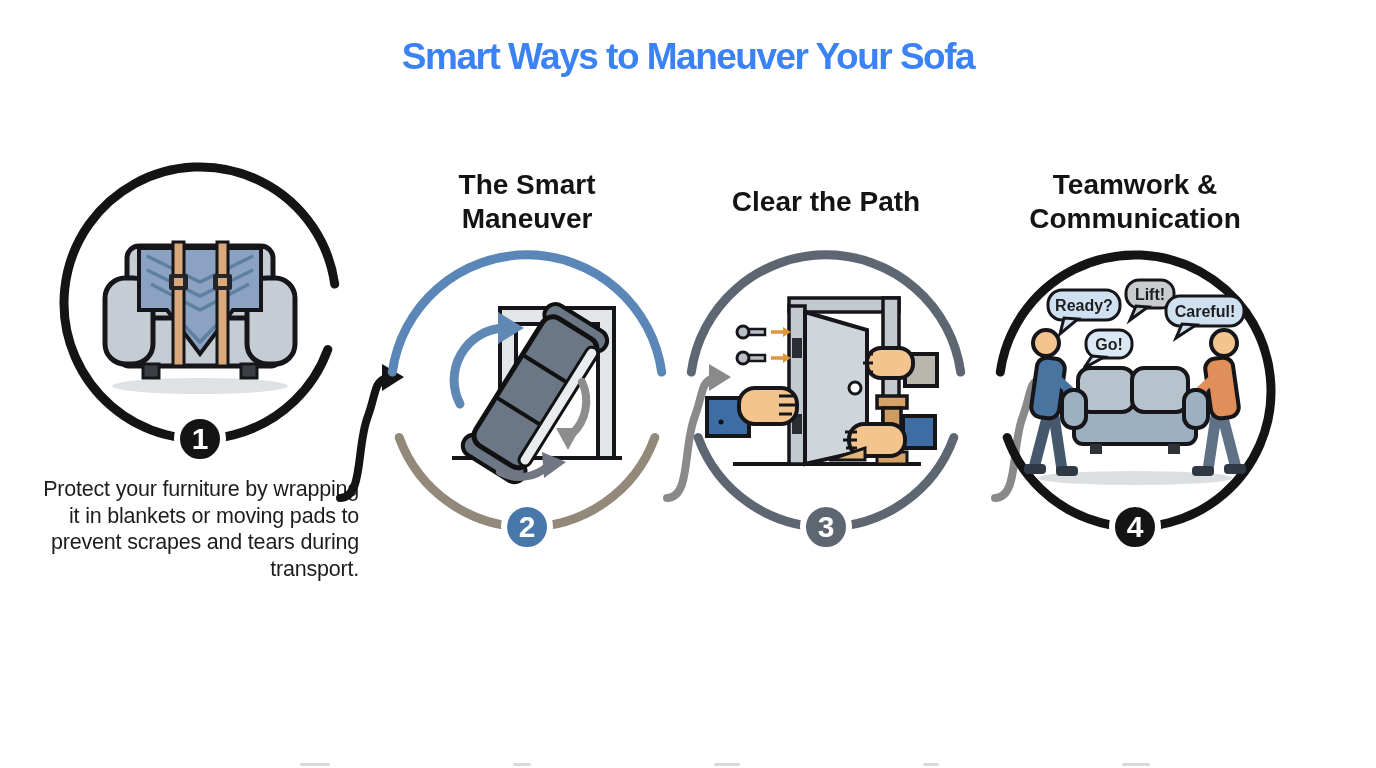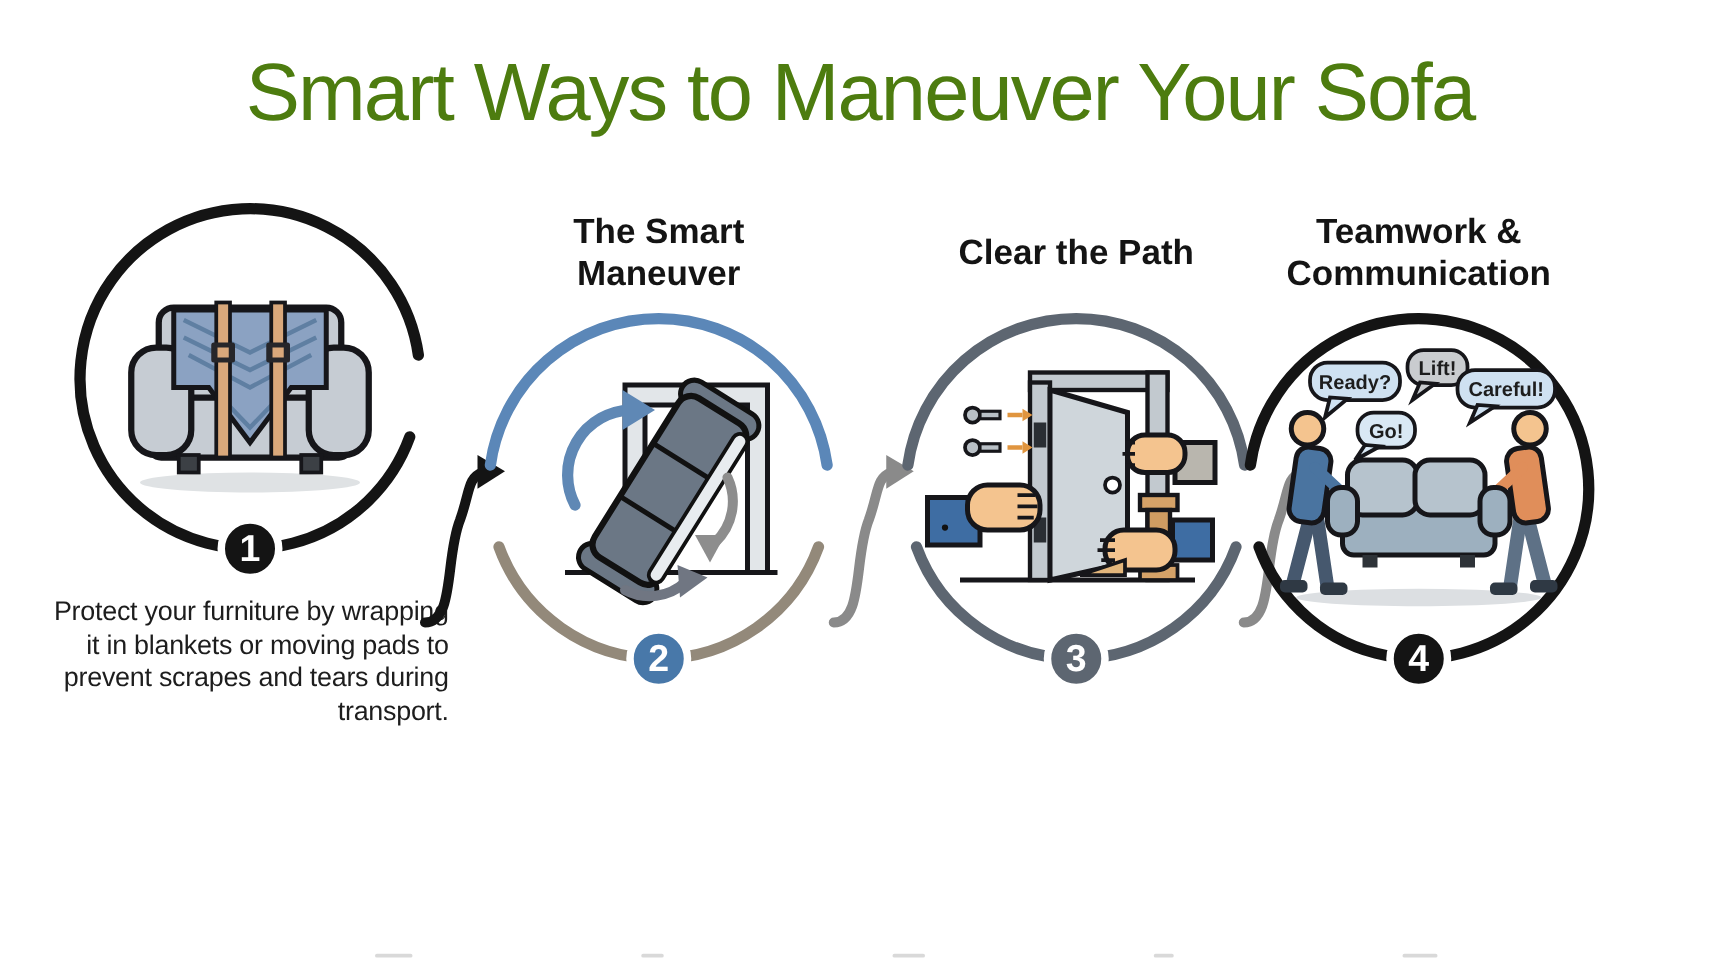--- a/index.html
+++ b/index.html
@@ -11,24 +11,24 @@
     height: 768px;
     background: #ffffff;
     overflow: hidden;
   }
   .page-title {
     position: absolute;
     top: 36px;
     left: 0;
     width: 100%;
     text-align: center;
-    font-size: 65px;
-    font-weight: normal;
+    font-size: 37px;
+    font-weight: bold;
     letter-spacing: -1.5px;
-    color: #4d7c0f;
+    color: #3b82f6;
   }
   .step {
     position: absolute;
     top: 158px;
     width: 330px;
     text-align: center;
   }
   .step-title {
     height: 88px;
     display: flex;
@@ -143,21 +143,21 @@
       <circle cx="145" cy="281" r="23" stroke="#ffffff" stroke-width="6" fill="#4878a9"></circle>
       <text x="145" y="291" text-anchor="middle" font-size="30" font-weight="bold" fill="#ffffff">2</text>
     </svg>
   </section>
 
   <svg class="connector" style="left:661px" viewBox="0 0 74 160">
     <path d="M 6 148 C 30 148, 22 96, 34 66 C 42 44, 40 32, 52 28" fill="none" stroke-width="8" stroke-linecap="round" stroke="#8a8a8a"></path>
     <polygon points="48,14 70,27 48,41" fill="#8a8a8a"></polygon>
   </svg>
 
-  <section class="step" style="left:696px">
+  <section class="step" style="left:661px">
     <h2 class="step-title">Clear the Path</h2>
     <svg class="ring-svg" width="290" height="312" viewBox="0 0 290 312">
       <path d="M 10.3 126.1 A 136 136 0 0 1 279.7 126.1" fill="none" stroke-width="9" stroke-linecap="round" stroke="#5d6671"></path>
       <path d="M 272.8 191.5 A 136 136 0 0 1 17.2 191.5" fill="none" stroke-width="9" stroke-linecap="round" stroke="#5d6671"></path>
       <g>
         <path d="M52,218 H240" stroke="#16161a" stroke-width="4"></path>
         <rect x="108" y="52" width="110" height="14" fill="#c2c9cf" stroke="#16161a" stroke-width="3.5"></rect>
         <rect x="202" y="52" width="16" height="166" fill="#c2c9cf" stroke="#16161a" stroke-width="3.5"></rect>
         <rect x="108" y="60" width="16" height="158" fill="#c2c9cf" stroke="#16161a" stroke-width="3.5"></rect>
         <rect x="111" y="92" width="10" height="20" fill="#2a2e33"></rect>

